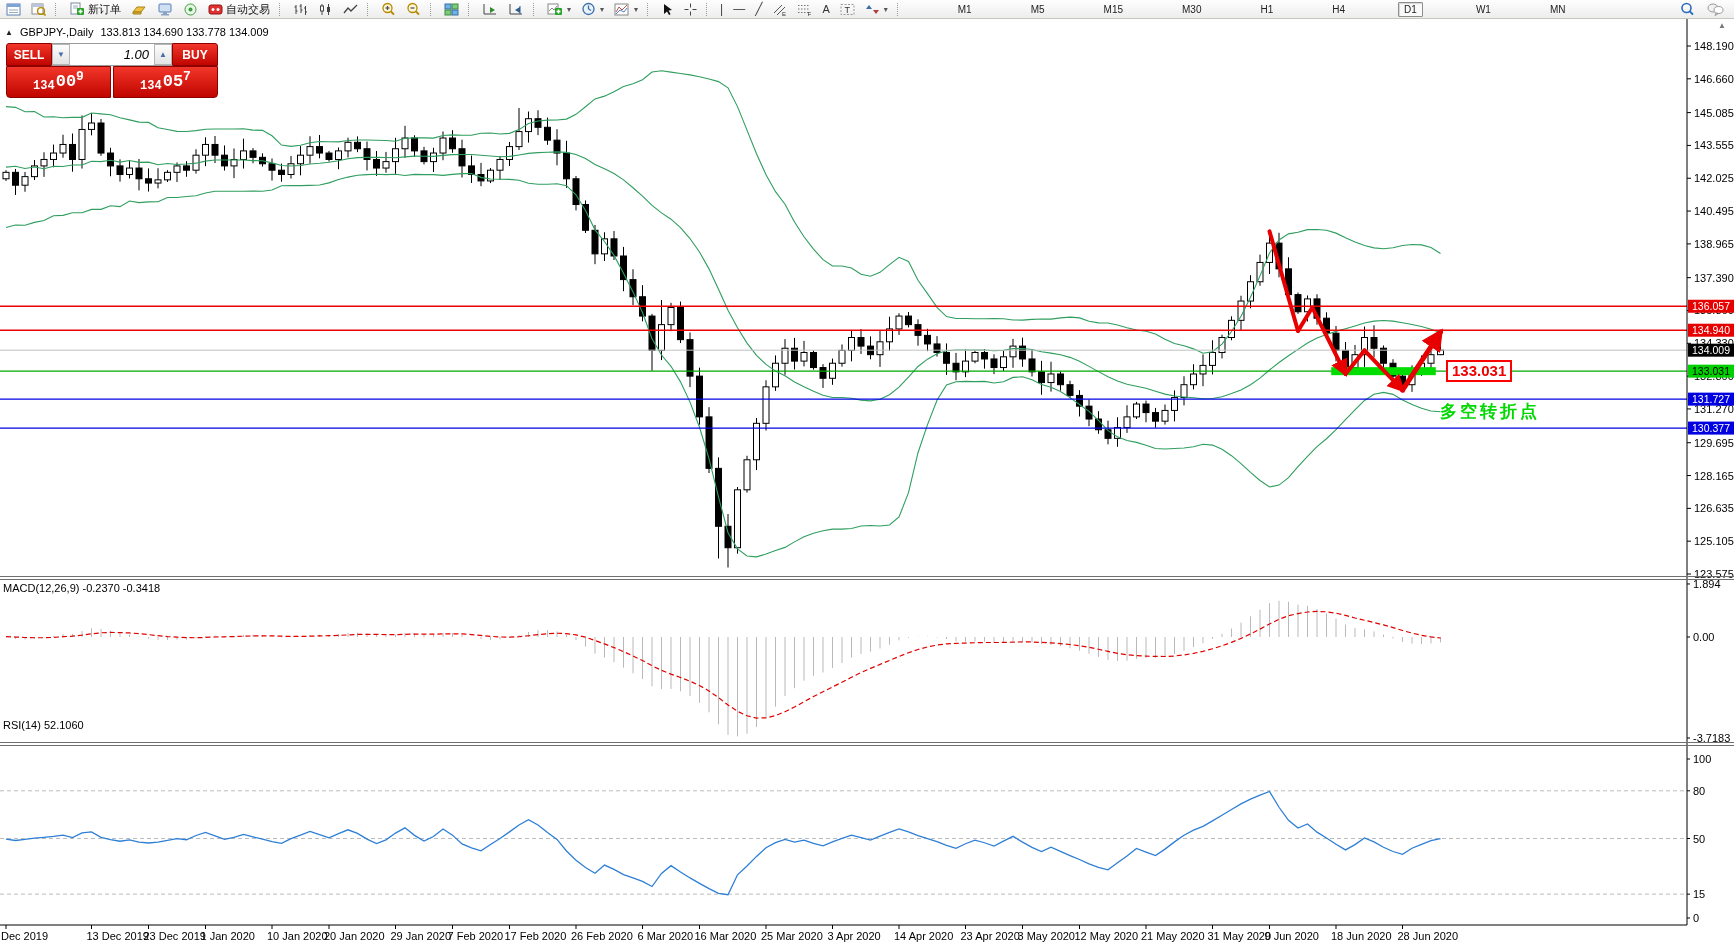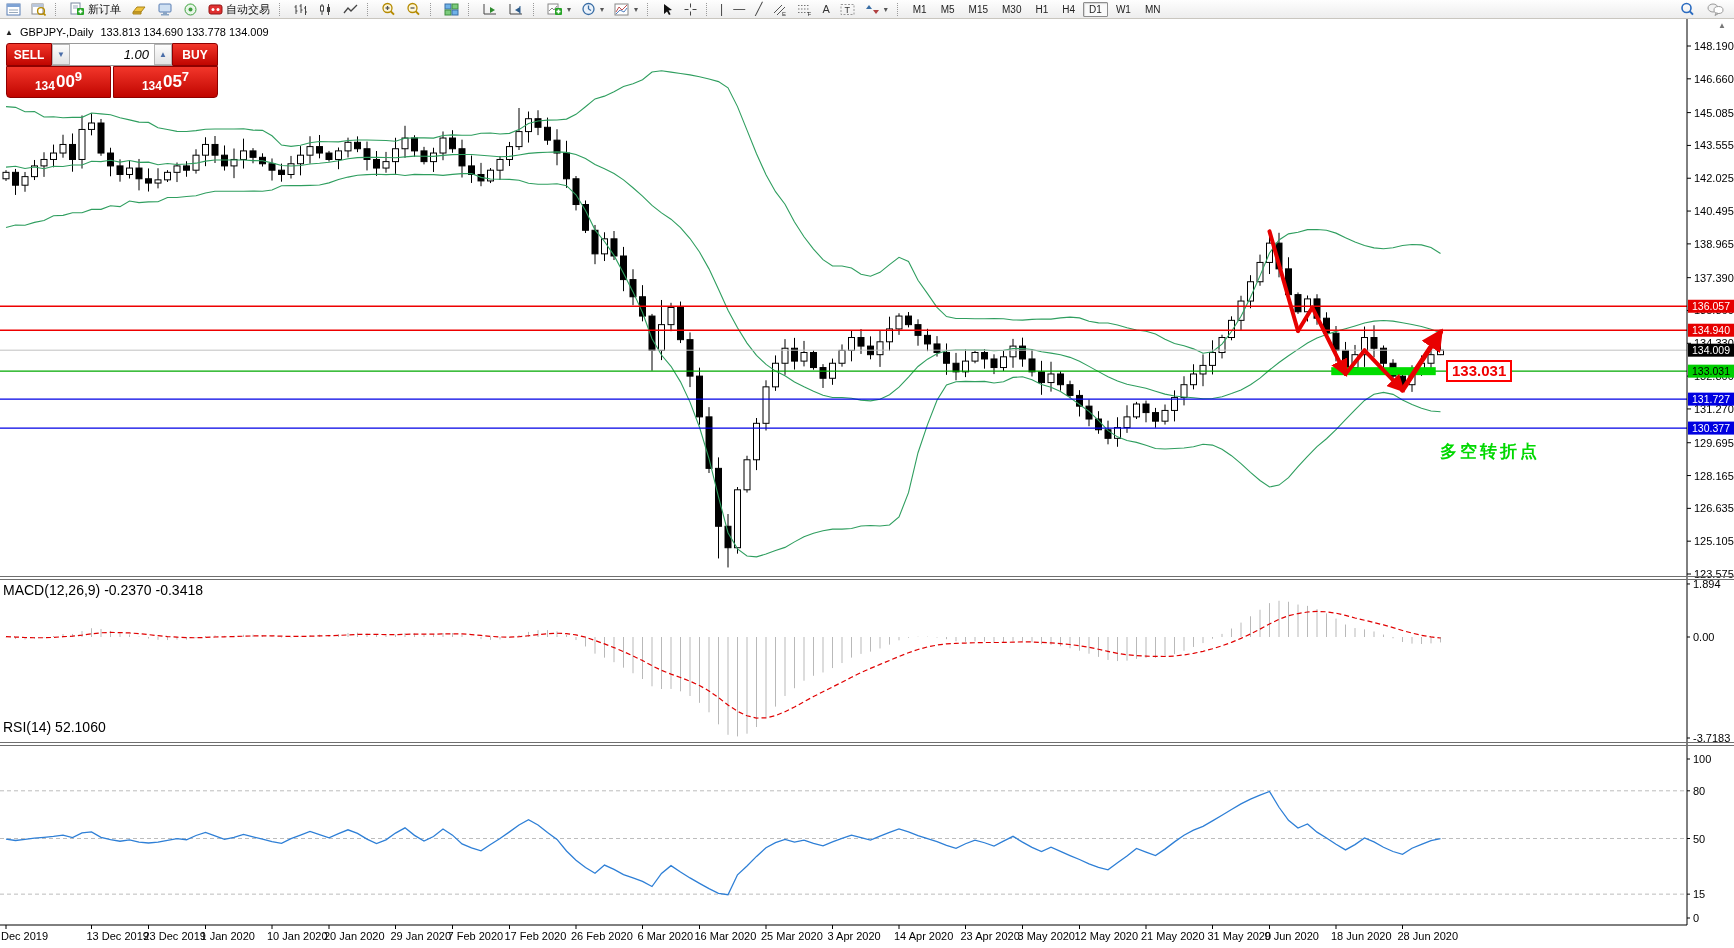--- a/index.html
+++ b/index.html
@@ -8,21 +8,21 @@
 
   
   .toolbar{position:absolute;top:0;left:0;width:1734px;height:19px;
     background:linear-gradient(#fefefe,#ededed);border-bottom:1px solid #c9c6bf;
     display:flex;align-items:center;padding:0 2px;box-sizing:border-box;gap:2px;}
   .tbtn{display:flex;align-items:center;gap:3px;padding:0 3px;height:17px;border:1px solid transparent;border-radius:2px;cursor:default;}
   .tbtn svg{display:block}
   .tlabel{font-size:11px;color:#111;white-space:nowrap;}
   .grip{width:4px;height:13px;border-left:1px dotted #9a9a9a;margin:0 3px;}
   .glyph{font-size:12px;color:#444;line-height:13px;}
-  .tf{font-size:10px;color:#222;padding:1px 5px;border:1px solid transparent;border-radius:1px;}
+  .tf{font-size:10px;color:#222;padding:1px 5px;border:1px solid transparent;border-radius:1px;margin-left:45px;}
   .tf.active{background:#fafafa;border:1px solid #8e8e8e;box-shadow:inset 1px 1px 1px rgba(0,0,0,.15);}
   .caret{font-size:8px;color:#555;margin-left:1px;}
   .tb-right{margin-left:auto;display:flex;align-items:center;gap:4px;padding-right:4px;}
 
   
   .chart-area{position:absolute;top:19px;left:0;width:1734px;height:929px;background:#fff;}
   #chart{position:absolute;left:0;top:0;}
   .symbol-title{position:absolute;left:5px;top:7px;font-size:11px;color:#000;display:flex;gap:7px;align-items:center;z-index:5;}
   .symbol-title .tri{font-size:8px;color:#222;}
 
@@ -30,35 +30,35 @@
   .ocp{position:absolute;left:6px;top:24px;width:212px;z-index:6;}
   .ocp-top{display:flex;height:23px;gap:0;justify-content:flex-end;}
   .btn-red{background:linear-gradient(#f2362a,#c00500);color:#fff;font-size:12px;font-weight:bold;
     border:1px solid #8f0000;display:flex;align-items:center;justify-content:center;}
   .sellbtn{width:44px;border-radius:3px 0 0 0;}
   .buybtn{width:44px;border-radius:0 3px 0 0;}
   .vol{flex:1;display:flex;border-top:1px solid #9a9a9a;border-bottom:1px solid #9a9a9a;background:#fff;}
   .volbtn{width:16px;background:linear-gradient(#fdfdfd,#e3e3e3);border:1px solid #b5b5b5;color:#4a6da8;
     font-size:8px;display:flex;align-items:center;justify-content:center;}
   .volval{flex:1;font-size:13px;color:#000;display:flex;align-items:center;justify-content:flex-end;padding-right:5px;font-style:italic;}
-  .ocp-bottom{display:flex;gap:2px;height:32px;margin-top:0;}
+  .ocp-bottom{display:flex;gap:2px;height:32px;margin-top:0;font-family:Liberation Mono, monospace;}
   .pricebox{flex:1;display:flex;align-items:center;justify-content:center;color:#fff;}
   .pb-sell{border-radius:0 0 0 4px;}
   .pb-buy{border-radius:0 0 4px 0;}
   .pp{font-size:12px;font-weight:bold;align-self:flex-end;margin:0 1px 4px 0;}
   .pbig{font-size:17px;font-weight:bold;line-height:30px;}
   .psup{font-size:13px;font-weight:bold;align-self:flex-start;margin-top:2px;}
 
-  .ind-label{position:absolute;font-size:14px;color:#000;z-index:4;}
+  .ind-label{position:absolute;font-size:11px;color:#000;z-index:4;}
   .macd-label{left:3px;top:563px;}
   .rsi-label{left:3px;top:700px;}
 
   .price-callout{position:absolute;left:1446px;top:341px;border:2px solid #ff0000;background:#fff;
     color:#f00000;font-size:15px;font-weight:bold;padding:0 4px;line-height:18px;z-index:5;}
-  .cn-note{position:absolute;left:1440px;top:381px;color:#00d800;font-size:17px;font-weight:bold;letter-spacing:3px;z-index:5;margin-top:40px;}
+  .cn-note{position:absolute;left:1440px;top:381px;color:#00d800;font-size:17px;font-weight:bold;letter-spacing:3px;z-index:5;}
   .scroll-up{position:absolute;right:8px;top:2px;font-size:8px;color:#777;z-index:5;}
 </style>
 </head>
 <body>
 
 <div class="app">
 
   <div class="toolbar">
     <div class="tbtn">
       <svg width="15" height="13">

